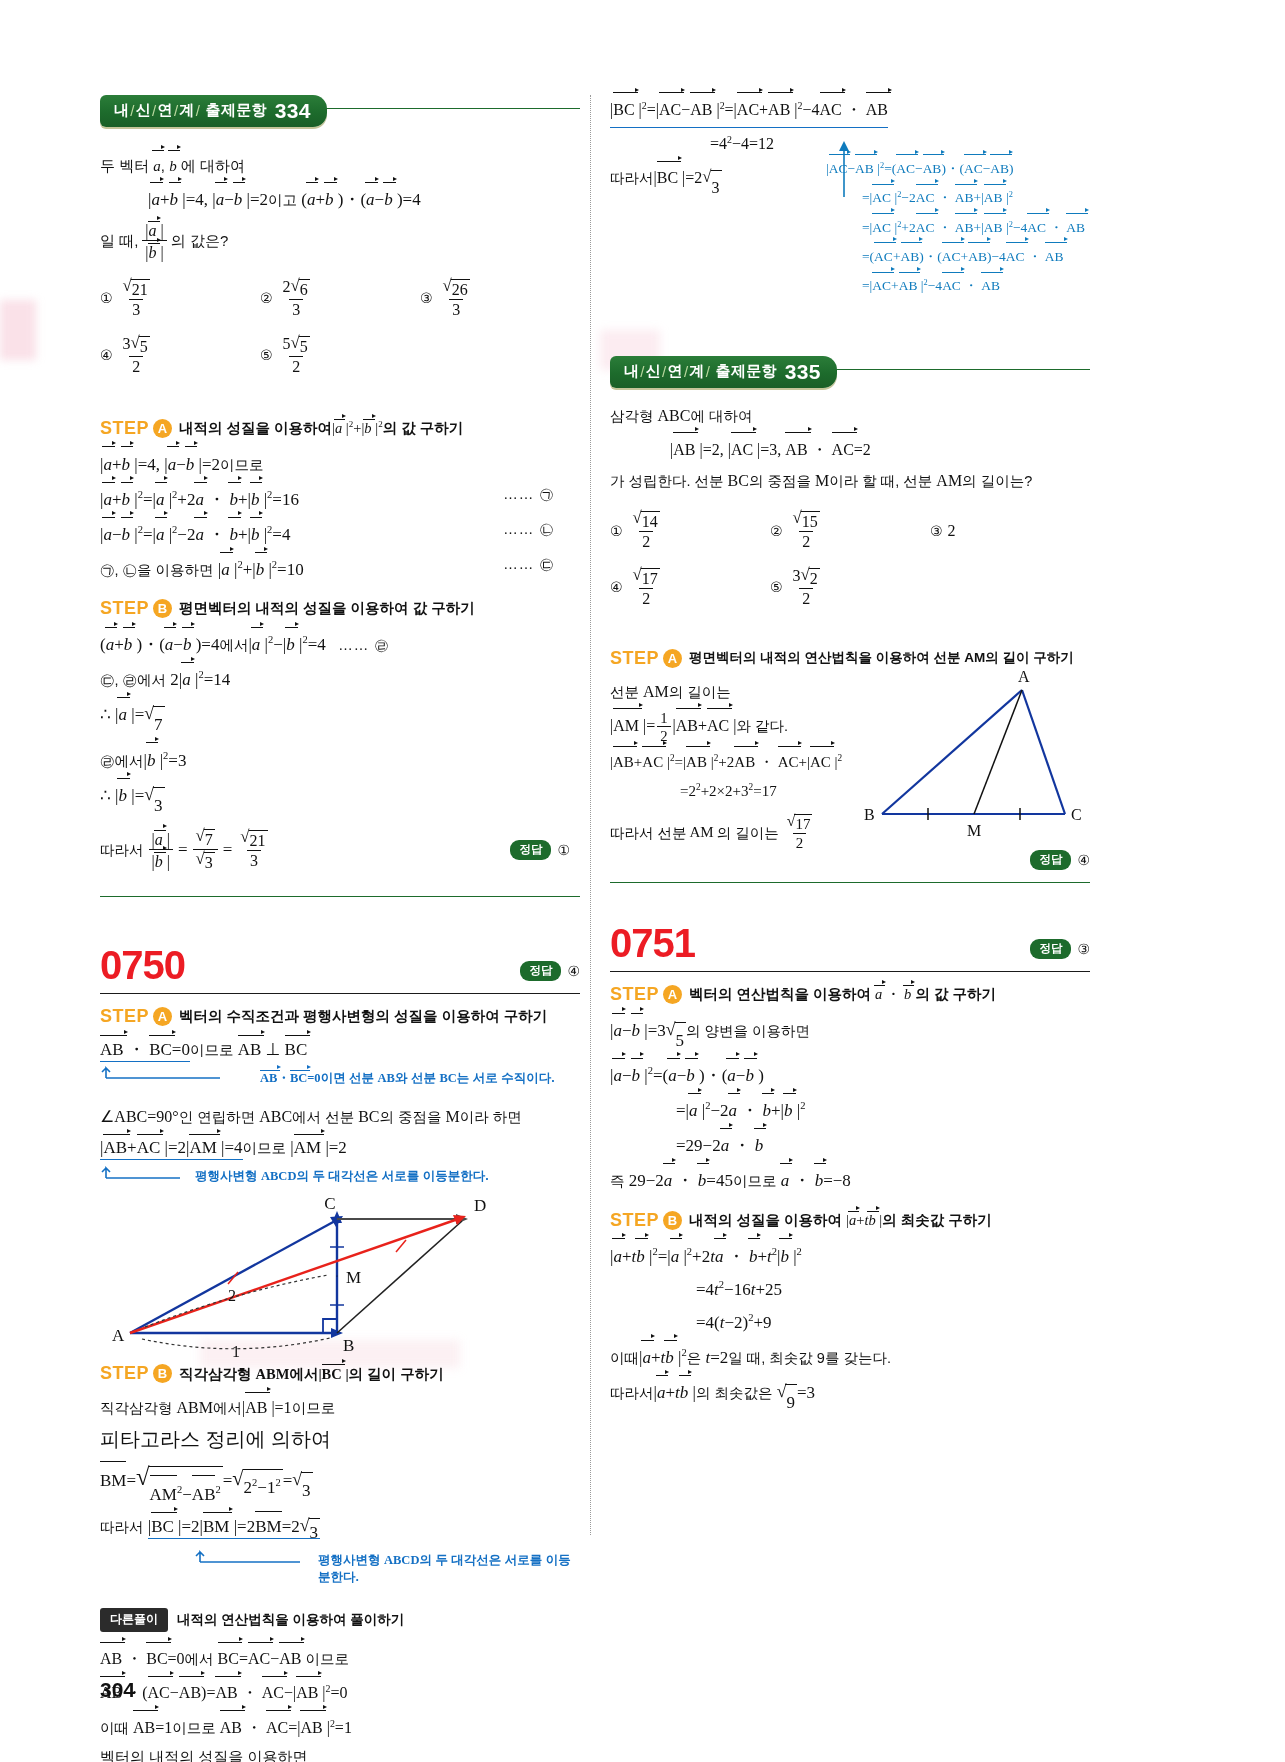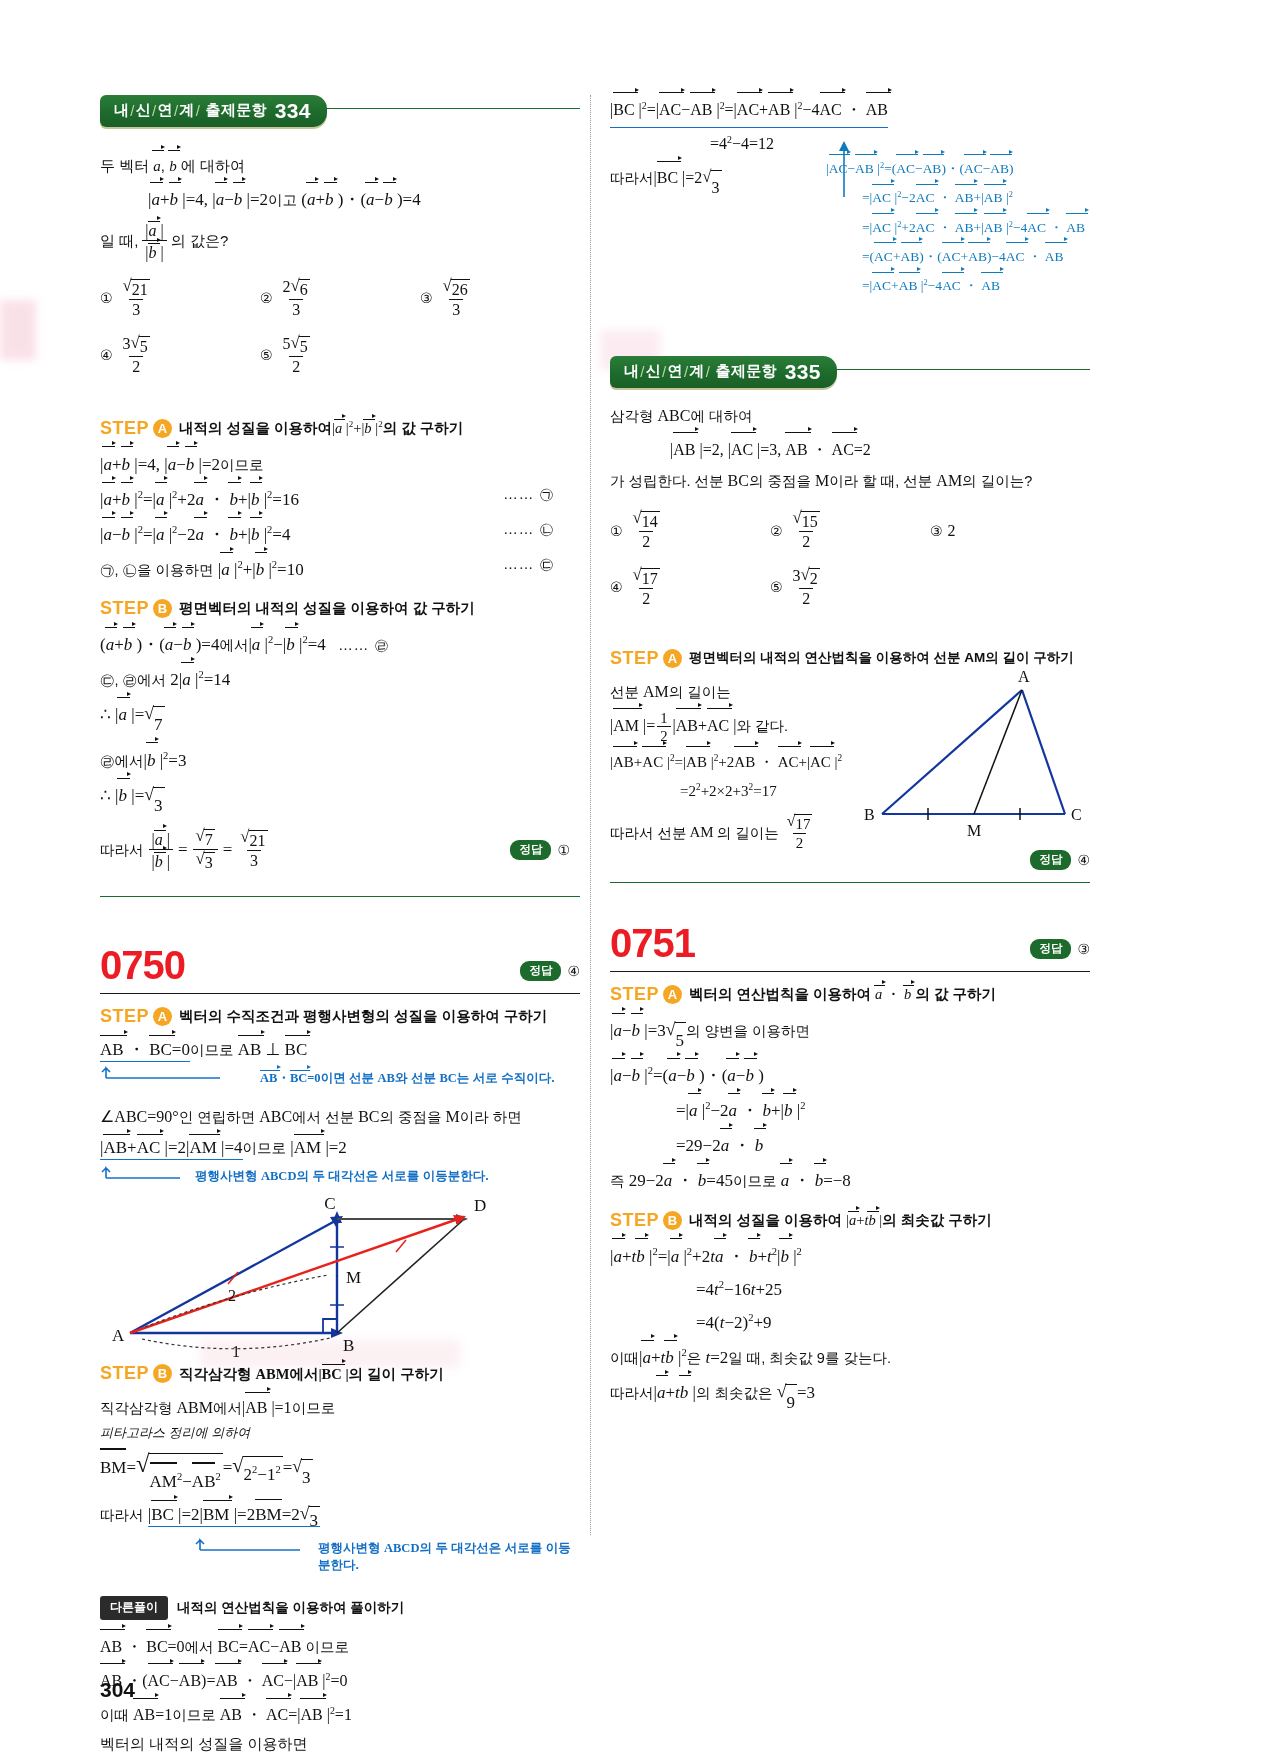--- a/index.html
+++ b/index.html
@@ -439,21 +439,21 @@
 
       <div class="step" style="margin-top:2px;">
         <span class="lbl">STEP</span>
         <span class="circ">B</span>
         <span class="txt">직각삼각형 <span class="m" style="font-weight:bold;">ABM</span>에서<span class="m" style="font-weight:bold;">|<span class="vecu">BC</span> |</span>의 길이 구하기</span>
       </div>
 
       <div class="mline" style="font-size:16px;line-height:1.75;">
         <span class="ko">직각삼각형</span> ABM<span class="ko">에서</span>|<span class="vecu">AB</span> |=1<span class="ko">이므로</span>
       </div>
-      <div class="ko" style="font-size:13px;line-height:1.75;font-style:italic;">피타고라스 정리에 의하여</div>
+      <div class="ko" style="font-size:20px;line-height:1.75;">피타고라스 정리에 의하여</div>
       <div class="mline" style="margin-top:4px;">
         <span class="bar">BM</span>=<span class="sqrt">
             <span class="rad" style="font-size:1.45em;">√</span>
             <span class="rand" style="padding-top:8px;"><span class="bar">AM</span><span class="sup">2</span>−<span class="bar">AB</span><span class="sup">2</span></span>
           </span>=<span class="sqrt">
             <span class="rad" style="font-size:1.2em;">√</span>
             <span class="rand">2<span class="sup">2</span>−1<span class="sup">2</span></span>
           </span>=<span class="sqrt">
             <span class="rad">√</span>
             <span class="rand">3</span>

